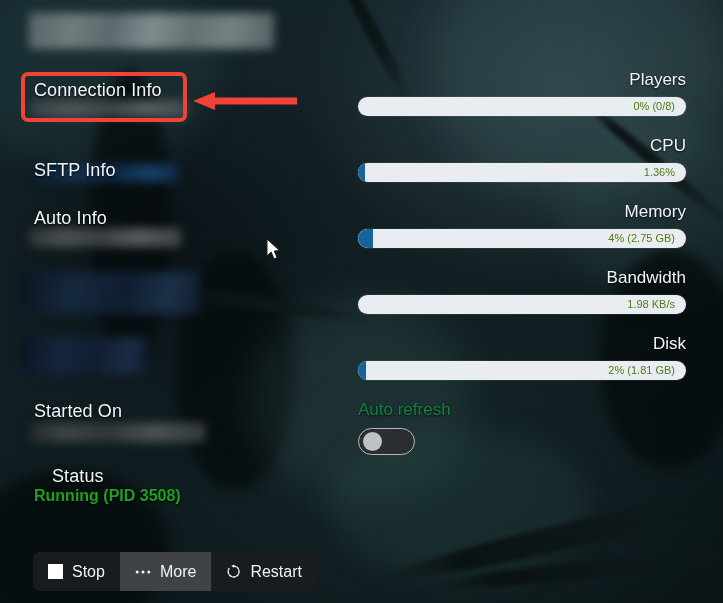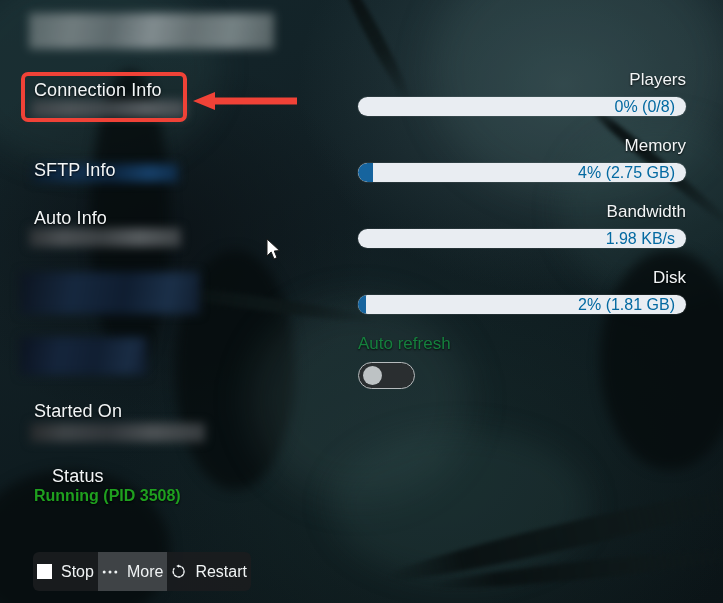--- a/index.html
+++ b/index.html
@@ -128,22 +128,22 @@
   .bar-fill {
     position: absolute;
     left: 0; top: 0; bottom: 0;
     background: #16649e;
     border-radius: 10px 0 0 10px;
   }
   .bar-text {
     position: absolute;
     right: 11px; top: 0;
     line-height: 19px;
-    font-size: 16px;
-    color: #0369a1;
+    font-size: 11px;
+    color: #4d7c0f;
     white-space: nowrap;
   }
 
   
   .toggle-label {
     color: #15803d;
     font-size: 17px;
     text-shadow: 0 1px 2px rgba(0,0,0,0.85);
     margin-bottom: 8px;
   }
@@ -173,21 +173,21 @@
     display: flex;
     align-items: stretch;
     background: rgba(26,28,30,0.93);
     border-radius: 6px;
     overflow: hidden;
   }
   .action-btn {
     display: flex;
     align-items: center;
     gap: 9px;
-    padding: 0 4px;
+    padding: 0 15px;
     color: #f0f3f4;
     font-size: 16px;
     white-space: nowrap;
   }
   .action-btn.hover { background: rgba(70,74,78,0.85); }
   .icon-stop {
     width: 15px; height: 15px;
     background: #ffffff;
     display: inline-block;
   }
@@ -260,20 +260,27 @@
   <div class="right-col">
 
     <div class="stat">
       <div class="stat-label">Players</div>
       <div class="bar-track">
         <div class="bar-fill" style="width:0%;"></div>
         <div class="bar-text">0% (0/8)</div>
       </div>
     </div>
 
+    <div class="stat">
+      <div class="stat-label">CPU</div>
+      <div class="bar-track">
+        <div class="bar-fill" style="width:2%;"></div>
+        <div class="bar-text">1.36%</div>
+      </div>
+    </div>
 
     <div class="stat">
       <div class="stat-label">Memory</div>
       <div class="bar-track">
         <div class="bar-fill" style="width:4.5%;"></div>
         <div class="bar-text">4% (2.75 GB)</div>
       </div>
     </div>
 
     <div class="stat">

